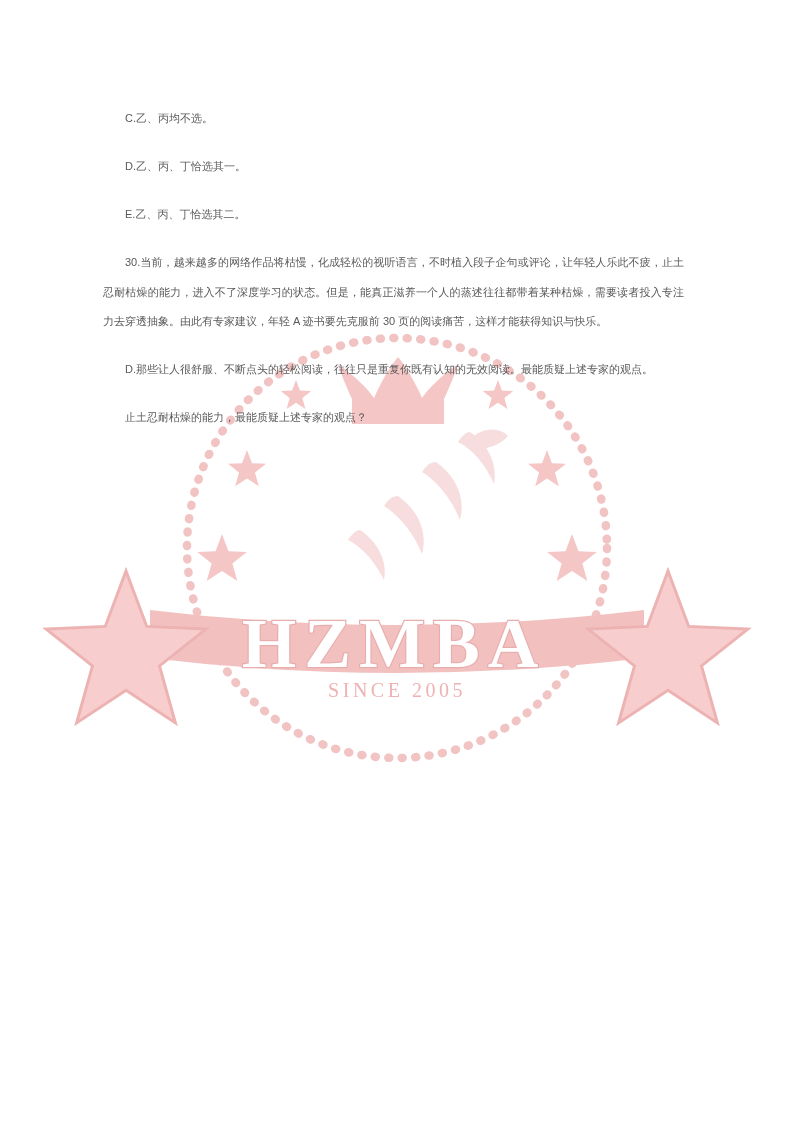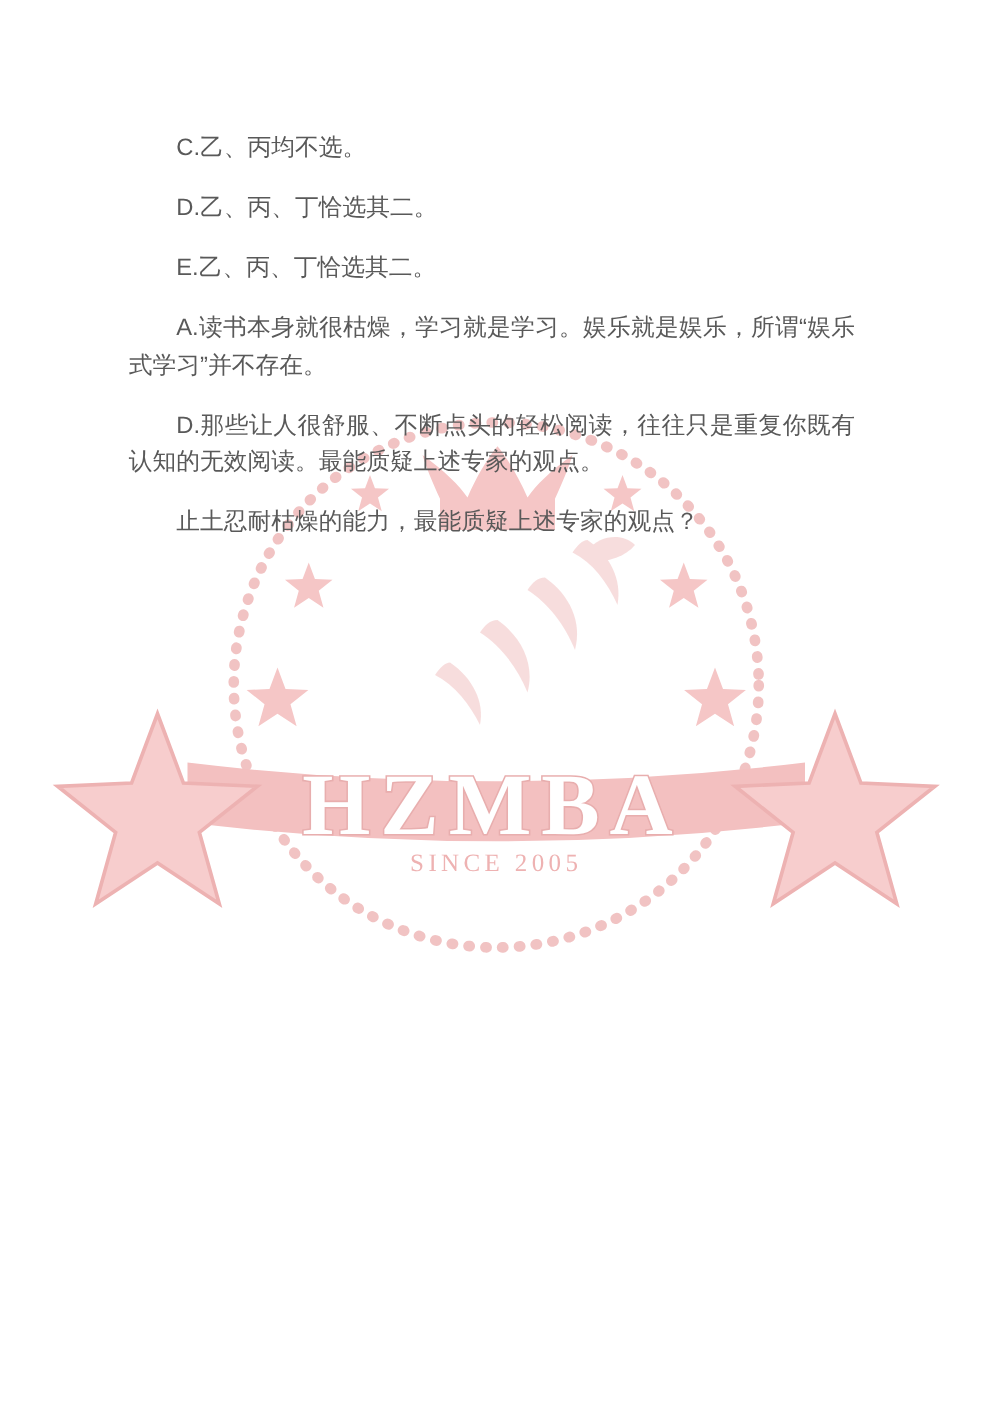--- a/index.html
+++ b/index.html
@@ -8,21 +8,21 @@
     width:794px;height:1123px;
     background:#ffffff;
     overflow:hidden;
     font-family:"Liberation Sans",sans-serif;
   }
   .watermark{
     position:absolute;left:0;top:0;width:794px;height:1123px;z-index:0;
   }
   .content{
     position:absolute;left:103px;top:104px;width:581px;z-index:1;
-    font-size:19px;line-height:29.5px;color:#595959;
+    font-size:11px;line-height:29.5px;color:#595959;
     text-align:justify;text-justify:inter-ideograph;
     word-break:break-all;
   }
   .content p{margin:0 0 18.5px 0;text-indent:2em;}
   .wm-serif{font-family:"Liberation Serif","DejaVu Serif",serif;}
 </style>
 </head>
 <body>
 
 <div class="page">
@@ -58,20 +58,20 @@
     <use href="#star" fill="#f7cdcd" stroke="#edb2b2" stroke-width="0.035" transform="translate(126,655) scale(84)"></use>
     <use href="#star" fill="#f7cdcd" stroke="#edb2b2" stroke-width="0.035" transform="translate(668,655) scale(84)"></use>
 
     <text class="wm-serif" x="394" y="667" text-anchor="middle" font-size="70" font-weight="bold" letter-spacing="8" fill="#ffffff" stroke="#e8aeae" stroke-width="2.5" paint-order="stroke">HZMBA</text>
 
     <text class="wm-serif" x="397" y="697" text-anchor="middle" font-size="20" letter-spacing="3.5" fill="#eeb2b2">SINCE 2005</text>
   </svg>
 
   <div class="content">
     <p>C.乙、丙均不选。</p>
-    <p>D.乙、丙、丁恰选其二。</p>
+    <p>D.乙、丙、丁恰选其一。</p>
     <p>E.乙、丙、丁恰选其二。</p>
-    <p>A.读书本身就很枯燥，学习就是学习。娱乐就是娱乐，所谓“娱乐式学习”并不存在。</p>
+    <p>30.当前，越来越多的网络作品将枯慢，化成轻松的视听语言，不时植入段子企句或评论，让年轻人乐此不疲，止土忍耐枯燥的能力，进入不了深度学习的状态。但是，能真正滋养一个人的蒸述往往都带着某种枯燥，需要读者投入专注力去穿透抽象。由此有专家建议，年轻 A 迹书要先克服前 30 页的阅读痛苦，这样才能获得知识与快乐。</p>
     <p>D.那些让人很舒服、不断点头的轻松阅读，往往只是重复你既有认知的无效阅读。最能质疑上述专家的观点。</p>
     <p>止土忍耐枯燥的能力，最能质疑上述专家的观点？</p>
   </div>
 
 </div>
 
 </body></html>

